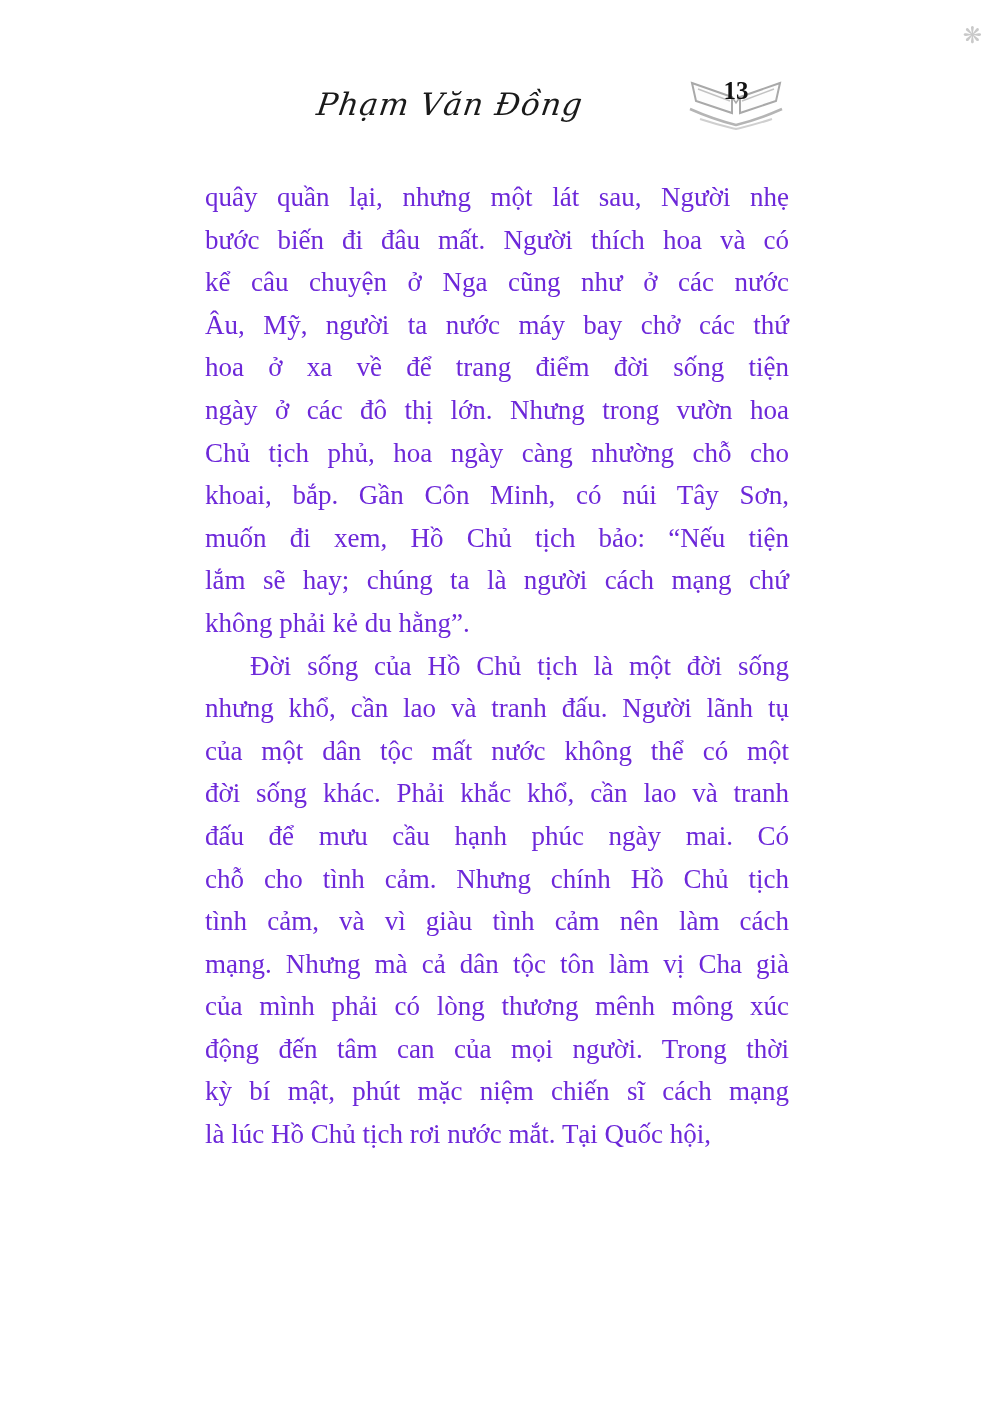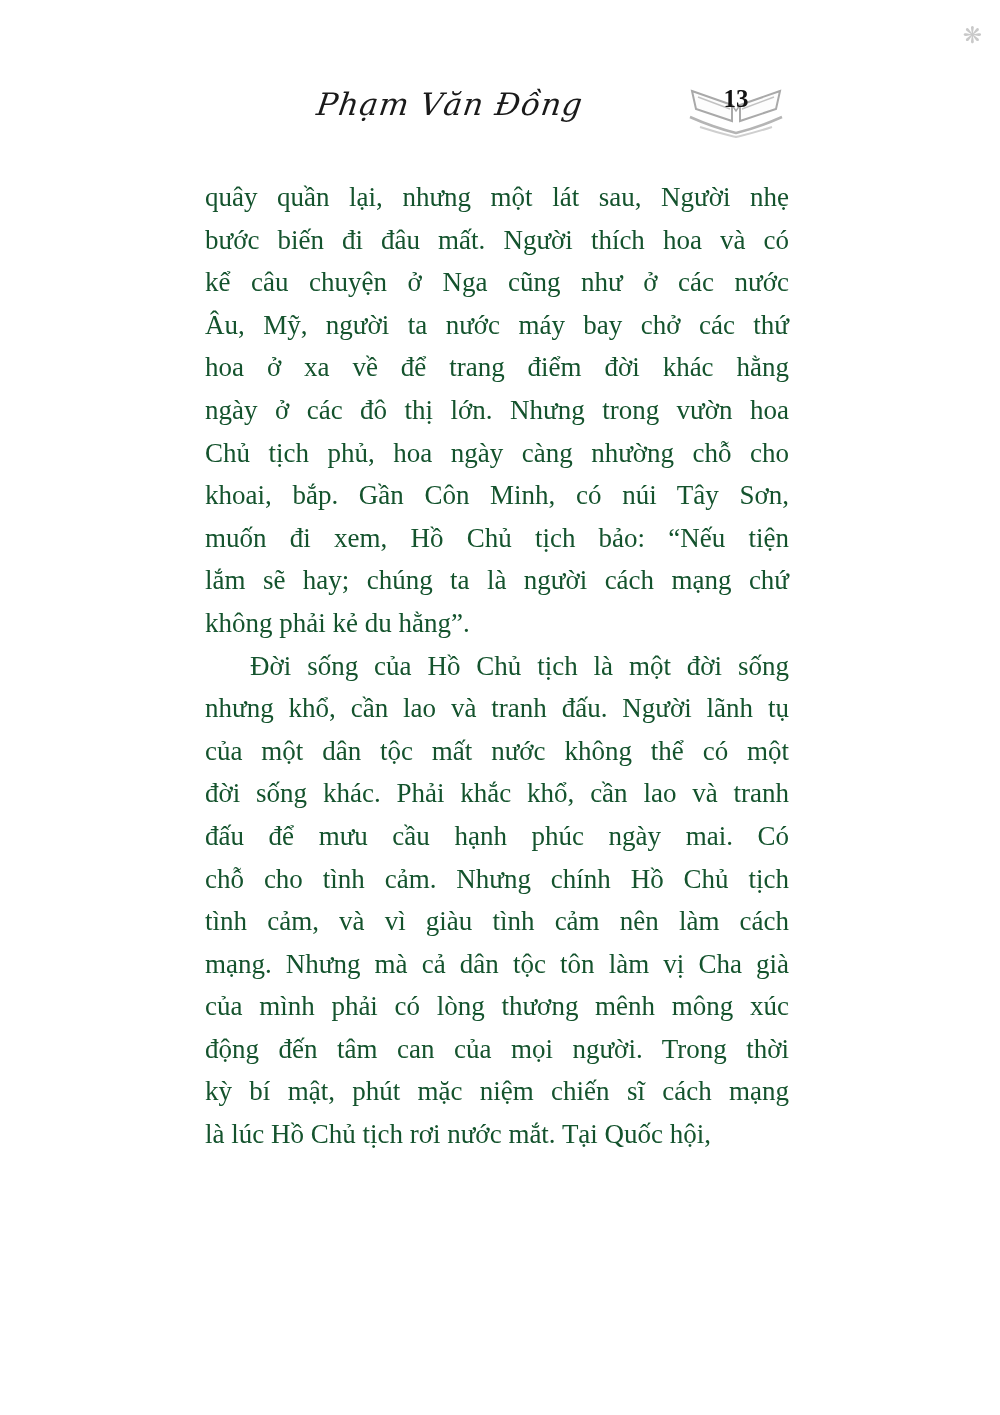--- a/index.html
+++ b/index.html
@@ -35,21 +35,21 @@
     font-size: 31px;
     color: #1a1a1a;
     transform: skewX(-8deg);
     letter-spacing: 1px;
   }
 
   
   .book-badge {
     position: absolute;
     left: 686px;
-    top: 84px;
+    top: 76px;
     width: 100px;
     height: 58px;
   }
   .book-badge svg { position: absolute; left: 0; top: 0; }
   .page-number {
     position: absolute;
     left: 0; right: 0;
     top: 1px;
     text-align: center;
     font-family: "Liberation Serif", "DejaVu Serif", serif;
@@ -59,21 +59,21 @@
   }
 
   
   .body-text {
     position: absolute;
     left: 205px;
     top: 176px;
     width: 584px;
     font-size: 27px;
     line-height: 42.6px;
-    color: #14532d;
+    color: #6d28d9;
   }
   .textline {
     height: 42.6px;
     text-align: justify;
     text-align-last: justify;
   }
   .textline.para-end {
     text-align-last: left;
   }
   .textline.indent {
@@ -102,21 +102,21 @@
     <div class="page-number">13</div>
   </div>
 
   <div class="body-text">
 
     <div>
       <div class="textline">quây quần lại, nhưng một lát sau, Người nhẹ</div>
       <div class="textline">bước biến đi đâu mất. Người thích hoa và có</div>
       <div class="textline">kể câu chuyện ở Nga cũng như ở các nước</div>
       <div class="textline">Âu, Mỹ, người ta nước máy bay chở các thứ</div>
-      <div class="textline">hoa ở xa về để trang điểm đời khác hằng</div>
+      <div class="textline">hoa ở xa về để trang điểm đời sống tiện</div>
       <div class="textline">ngày ở các đô thị lớn. Nhưng trong vườn hoa</div>
       <div class="textline">Chủ tịch phủ, hoa ngày càng nhường chỗ cho</div>
       <div class="textline">khoai, bắp. Gần Côn Minh, có núi Tây Sơn,</div>
       <div class="textline">muốn đi xem, Hồ Chủ tịch bảo: “Nếu tiện</div>
       <div class="textline">lắm sẽ hay; chúng ta là người cách mạng chứ</div>
       <div class="textline para-end">không phải kẻ du hằng”.</div>
     </div>
 
     <div>
       <div class="textline indent">Đời sống của Hồ Chủ tịch là một đời sống</div>

